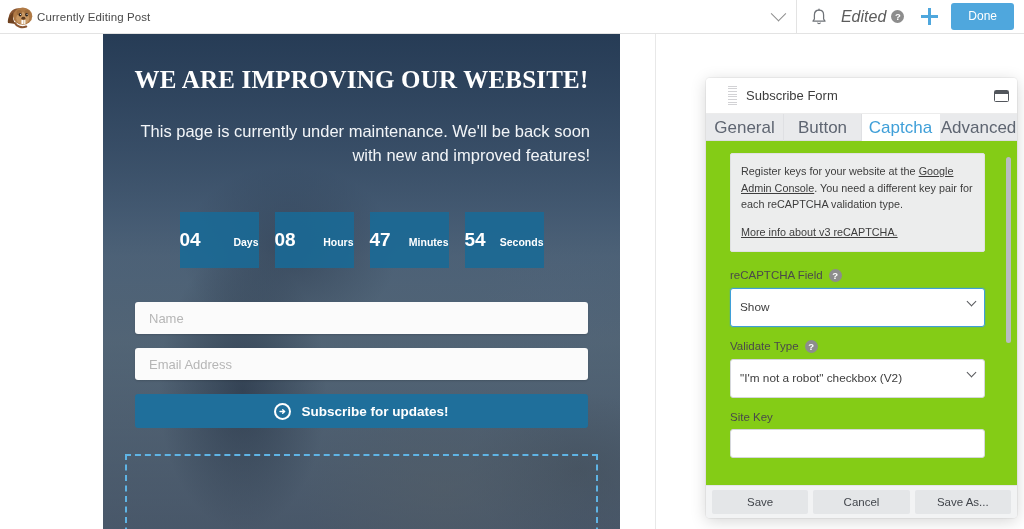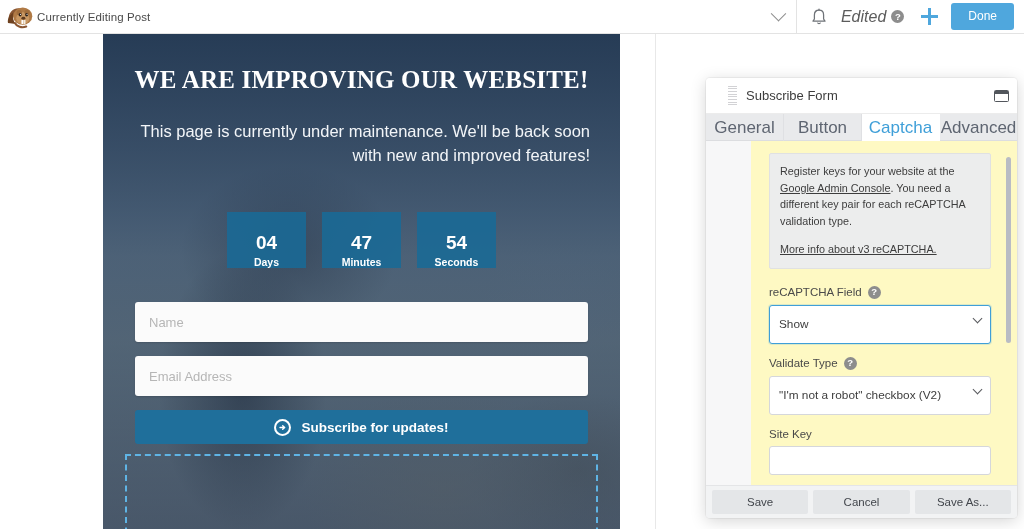--- a/index.html
+++ b/index.html
@@ -146,32 +146,32 @@
     font-weight: 400;
   }
 
   #countdown {
     position: absolute; left: 0; right: 0; top: 178px;
     display: flex; justify-content: center; gap: 16px;
   }
   .cd-box {
     width: 79px; height: 56px;
     background: rgba(25,106,150,.88);
-    display: flex; flex-direction: column;
-    align-items: center; justify-content: flex-end;
+    display: flex; 
+    align-items: center; justify-content: space-between;
     color: #fff;
   }
   .cd-num { font-size: 19px; font-weight: bold; line-height: 1.05; }
   .cd-lbl { font-size: 10.5px; font-weight: bold; margin-top: 3px; }
 
   #hero-form {
     position: absolute; left: 32px; right: 32px; top: 268px;
   }
   .hero-input {
-    display: block; width: 100%; height: 40px;
+    display: block; width: 100%; height: 32px;
     background: #fbfbfb;
     border: none; border-radius: 3px;
     margin-bottom: 14px;
     padding: 0 14px;
     font-size: 13px;
     color: #3b3b3b;
     font-family: "Liberation Sans", sans-serif;
     box-shadow: 0 1px 2px rgba(0,0,0,.14);
   }
   .hero-input::placeholder { color: #b6b6b6; }
@@ -255,24 +255,23 @@
   }
   .ptab:last-child { border-right: none; }
   .ptab.active {
     background: #ffffff;
     color: #3f9fd8;
     border-right-color: #ffffff;
   }
 
   #panel-body {
     flex: 1 1 auto; position: relative;
-    background: #fef9c3;
+    background: #84cc16;
     overflow: hidden;
-    padding: 12px 18px 6px;
-    margin-left: 45px;
+    padding: 12px 24px 6px;
   }
   #panel-scroll-track {
     position: absolute; right: 3px; top: 8px;
     width: 5px; bottom: 8px;
     background: transparent;
   }
   #panel-scroll-thumb {
     position: absolute; right: 3px; top: 8px;
     width: 5px; height: 186px;
     border-radius: 3px;
@@ -413,20 +412,24 @@
     <div id="hero-content">
       <div id="hero-title">WE ARE IMPROVING OUR WEBSITE!</div>
       <div id="hero-sub">This page is currently under maintenance. We'll be back soon with new and improved features!</div>
 
       <div id="countdown">
         <div class="cd-box">
           <div class="cd-num">04</div>
           <div class="cd-lbl">Days</div>
         </div>
         <div class="cd-box">
+          <div class="cd-num">08</div>
+          <div class="cd-lbl">Hours</div>
+        </div>
+        <div class="cd-box">
           <div class="cd-num">47</div>
           <div class="cd-lbl">Minutes</div>
         </div>
         <div class="cd-box">
           <div class="cd-num">54</div>
           <div class="cd-lbl">Seconds</div>
         </div>
       </div>
 
       <div id="hero-form">

